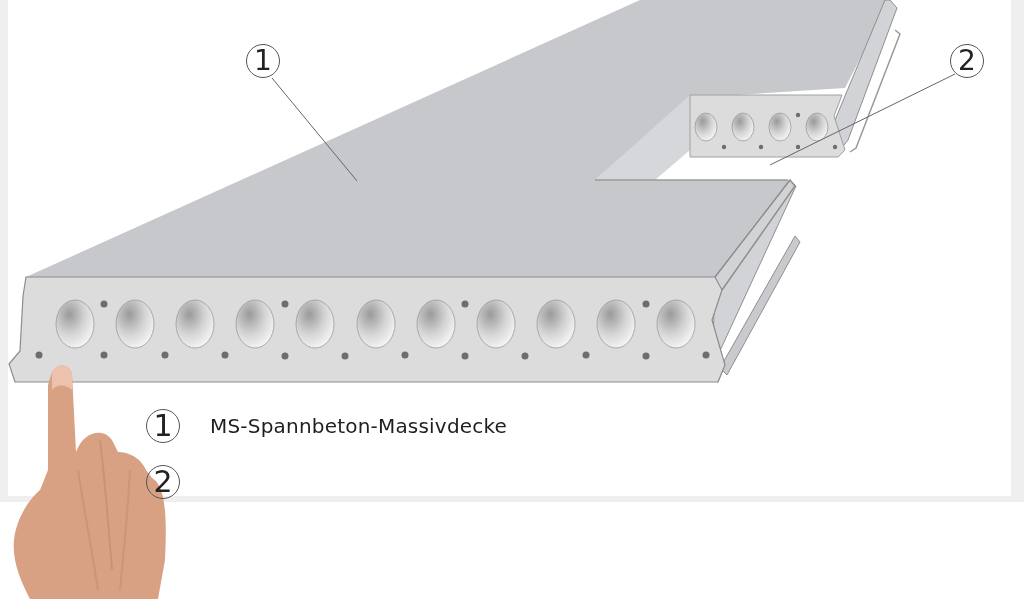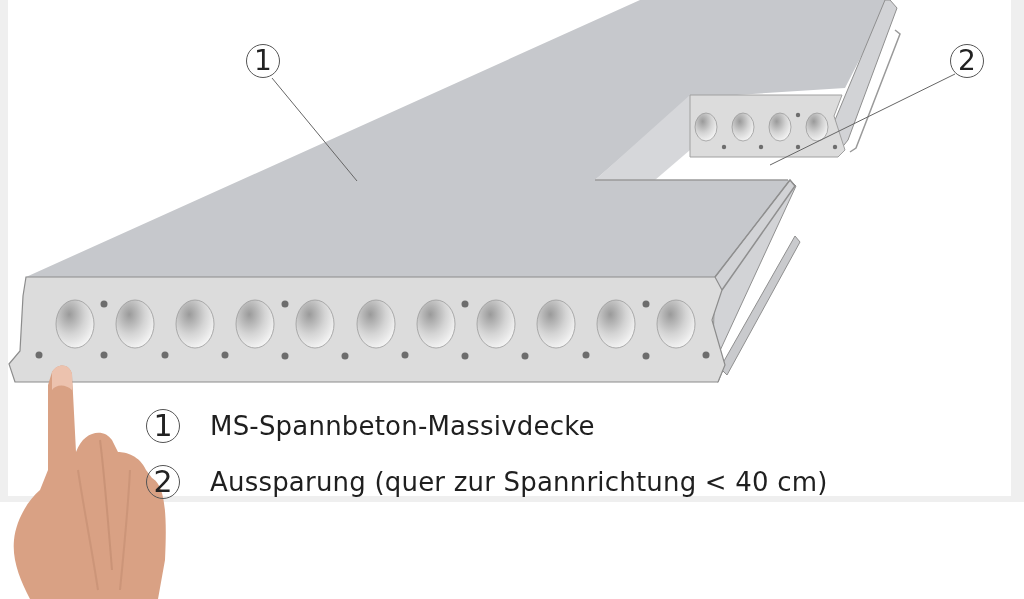--- a/index.html
+++ b/index.html
@@ -22,21 +22,21 @@
   }
   .legend-row {
     display: flex; align-items: center; height: 56px;
   }
   .legend-num {
     width: 34px; height: 34px; border: 1.3px solid #555; border-radius: 50%;
     display: flex; align-items: center; justify-content: center;
     font-size: 30px; color: #222; box-sizing: border-box; line-height: 1;
     margin-right: 30px;
   }
-  .legend-text { font-size: 26px; color: #1f1f1f; letter-spacing: 0.2px; white-space: nowrap; }
+  .legend-text { font-size: 20px; color: #1f1f1f; letter-spacing: 0.2px; white-space: nowrap; }
   .callout {
     position: absolute; width: 34px; height: 34px; border: 1.2px solid #555;
     border-radius: 50%; box-sizing: border-box; display: flex;
     align-items: center; justify-content: center; font-size: 28px; color: #222;
     background: #fff; line-height: 1;
   }
   .hand { position: absolute; left: 0; top: 0; }
 </style>
 </head>
 <body>
@@ -129,15 +129,14 @@
 <div class="callout" style="left:246px; top:44px;">1</div>
 <div class="callout" style="left:950px; top:44px;">2</div>
 
 <div class="legend">
   <div class="legend-row">
     <div class="legend-num">1</div>
     <div class="legend-text">MS-Spannbeton-Massivdecke</div>
   </div>
   <div class="legend-row">
     <div class="legend-num">2</div>
-    <div class="legend-text">Aussparung (quer zur Spannrichtung &lt; 40 cm)</div>
   </div>
 </div>
 
 </body></html>

